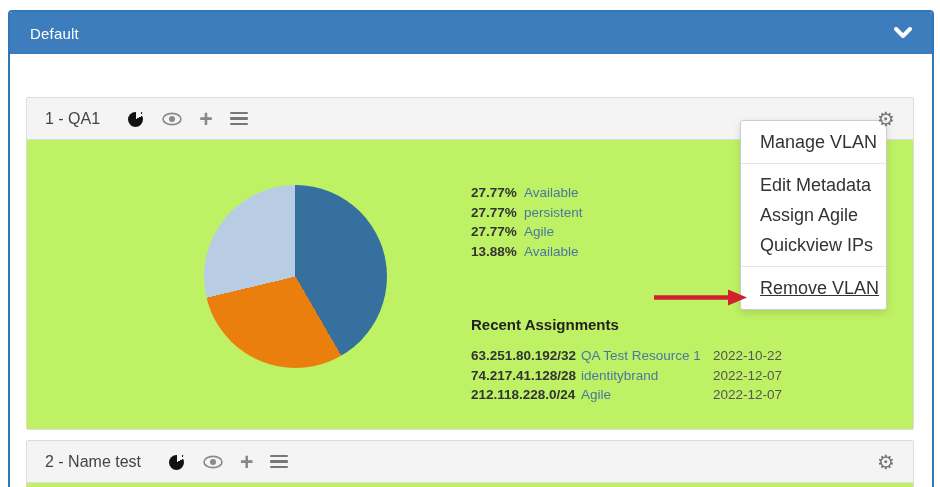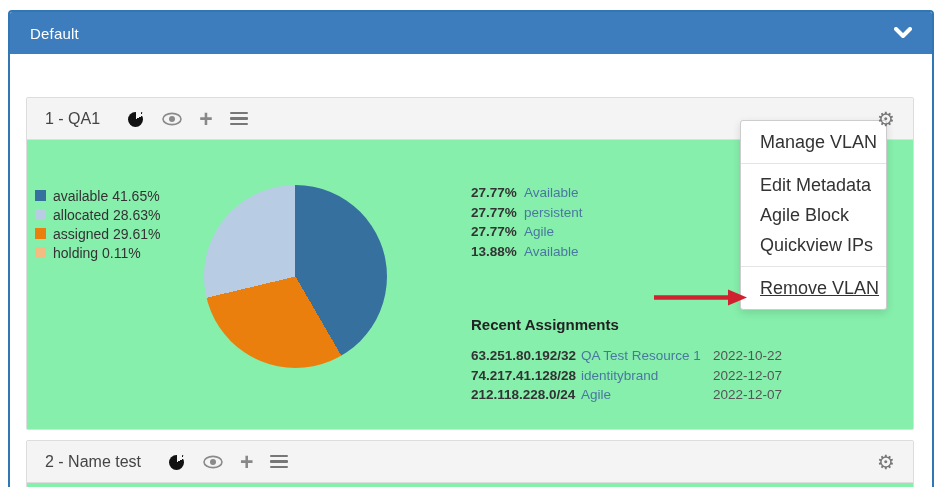--- a/index.html
+++ b/index.html
@@ -9,21 +9,21 @@
 
   
   .accordion{position:absolute;left:8px;top:10px;width:922px;height:540px;
              border:2px solid #3077b4;border-radius:4px;background:#fff;}
   .accordion-header{height:42px;background:#3d7dbd;border-radius:2px 2px 0 0;
              display:flex;align-items:center;padding:0 20px;}
   .accordion-title{color:#fff;font-size:15px;font-weight:500;letter-spacing:.2px;}
   .chevron{margin-left:auto;width:18px;height:12px;display:block;}
 
   
-  .vlan-panel{position:absolute;left:26px;width:886px;background:#86efac;
+  .vlan-panel{position:absolute;left:26px;width:886px;background:#bef264;
               border:1px solid #ddd;border-radius:2px;}
   #panel1{top:97px;height:331px;}
   #panel2{top:440px;height:80px;}
   .panel-header{height:41px;background:#f4f4f4;border-bottom:1px solid #ddd;
                 display:flex;align-items:center;padding:0 18px;}
   .panel-title{font-size:16px;color:#444;}
   .icon-group{display:flex;align-items:center;gap:17px;margin-left:28px;}
   .gear{margin-left:auto;font-family:"DejaVu Sans",sans-serif;font-size:20px;
         color:#777;line-height:1;cursor:pointer;z-index:30;position:relative;}
 
@@ -96,38 +96,20 @@
         <span class="plus-icon">+</span>
         <span class="burger-icon">
             <span></span>
             <span></span>
             <span></span>
           </span>
       </span>
       <span class="gear">⚙</span>
     </div>
 
-    <div class="legend">
-      <div class="legend-item">
-          <span class="legend-swatch" style="background: rgb(53, 112, 158);"></span>
-          <span>available 41.65%</span>
-        </div>
-      <div class="legend-item">
-          <span class="legend-swatch" style="background: rgb(184, 204, 228);"></span>
-          <span>allocated 28.63%</span>
-        </div>
-      <div class="legend-item">
-          <span class="legend-swatch" style="background: rgb(235, 127, 14);"></span>
-          <span>assigned 29.61%</span>
-        </div>
-      <div class="legend-item">
-          <span class="legend-swatch" style="background: rgb(243, 189, 129);"></span>
-          <span>holding 0.11%</span>
-        </div>
-    </div>
 
     <div class="pie-chart" id="pieChart" style="background: conic-gradient(rgb(53, 112, 158) 0deg, rgb(53, 112, 158) 149.94deg, rgb(235, 127, 14) 149.94deg, rgb(235, 127, 14) 256.536deg, rgb(184, 204, 228) 256.536deg, rgb(184, 204, 228) 359.604deg, rgb(243, 189, 129) 359.604deg, rgb(243, 189, 129) 360deg);"></div>
 
     <div class="resources-block">
       <div class="res-row">
           <span class="res-pct">27.77%</span>
           <span class="link">Available</span>
         </div>
       <div class="res-row">
           <span class="res-pct">27.77%</span>
@@ -183,21 +165,21 @@
           </span>
       </span>
       <span class="gear">⚙</span>
     </div>
   </div>
 
   <div class="dropdown">
     <span class="dropdown-item">Manage VLAN</span>
     <div class="dropdown-divider"></div>
     <span class="dropdown-item">Edit Metadata</span>
-    <span class="dropdown-item">Agile Block</span>
+    <span class="dropdown-item">Assign Agile</span>
     <span class="dropdown-item">Quickview IPs</span>
     <div class="dropdown-divider"></div>
     <span class="dropdown-item underlined">Remove VLAN</span>
   </div>
 
   <svg class="annotation-arrow" viewBox="0 0 100 17">
     <line x1="4" y1="8.5" x2="79" y2="8.5" stroke="#d0212f" stroke-width="4.5"></line>
     <polygon points="78,0.5 97,8.5 78,16.5" fill="#d0212f"></polygon>
   </svg>
 

